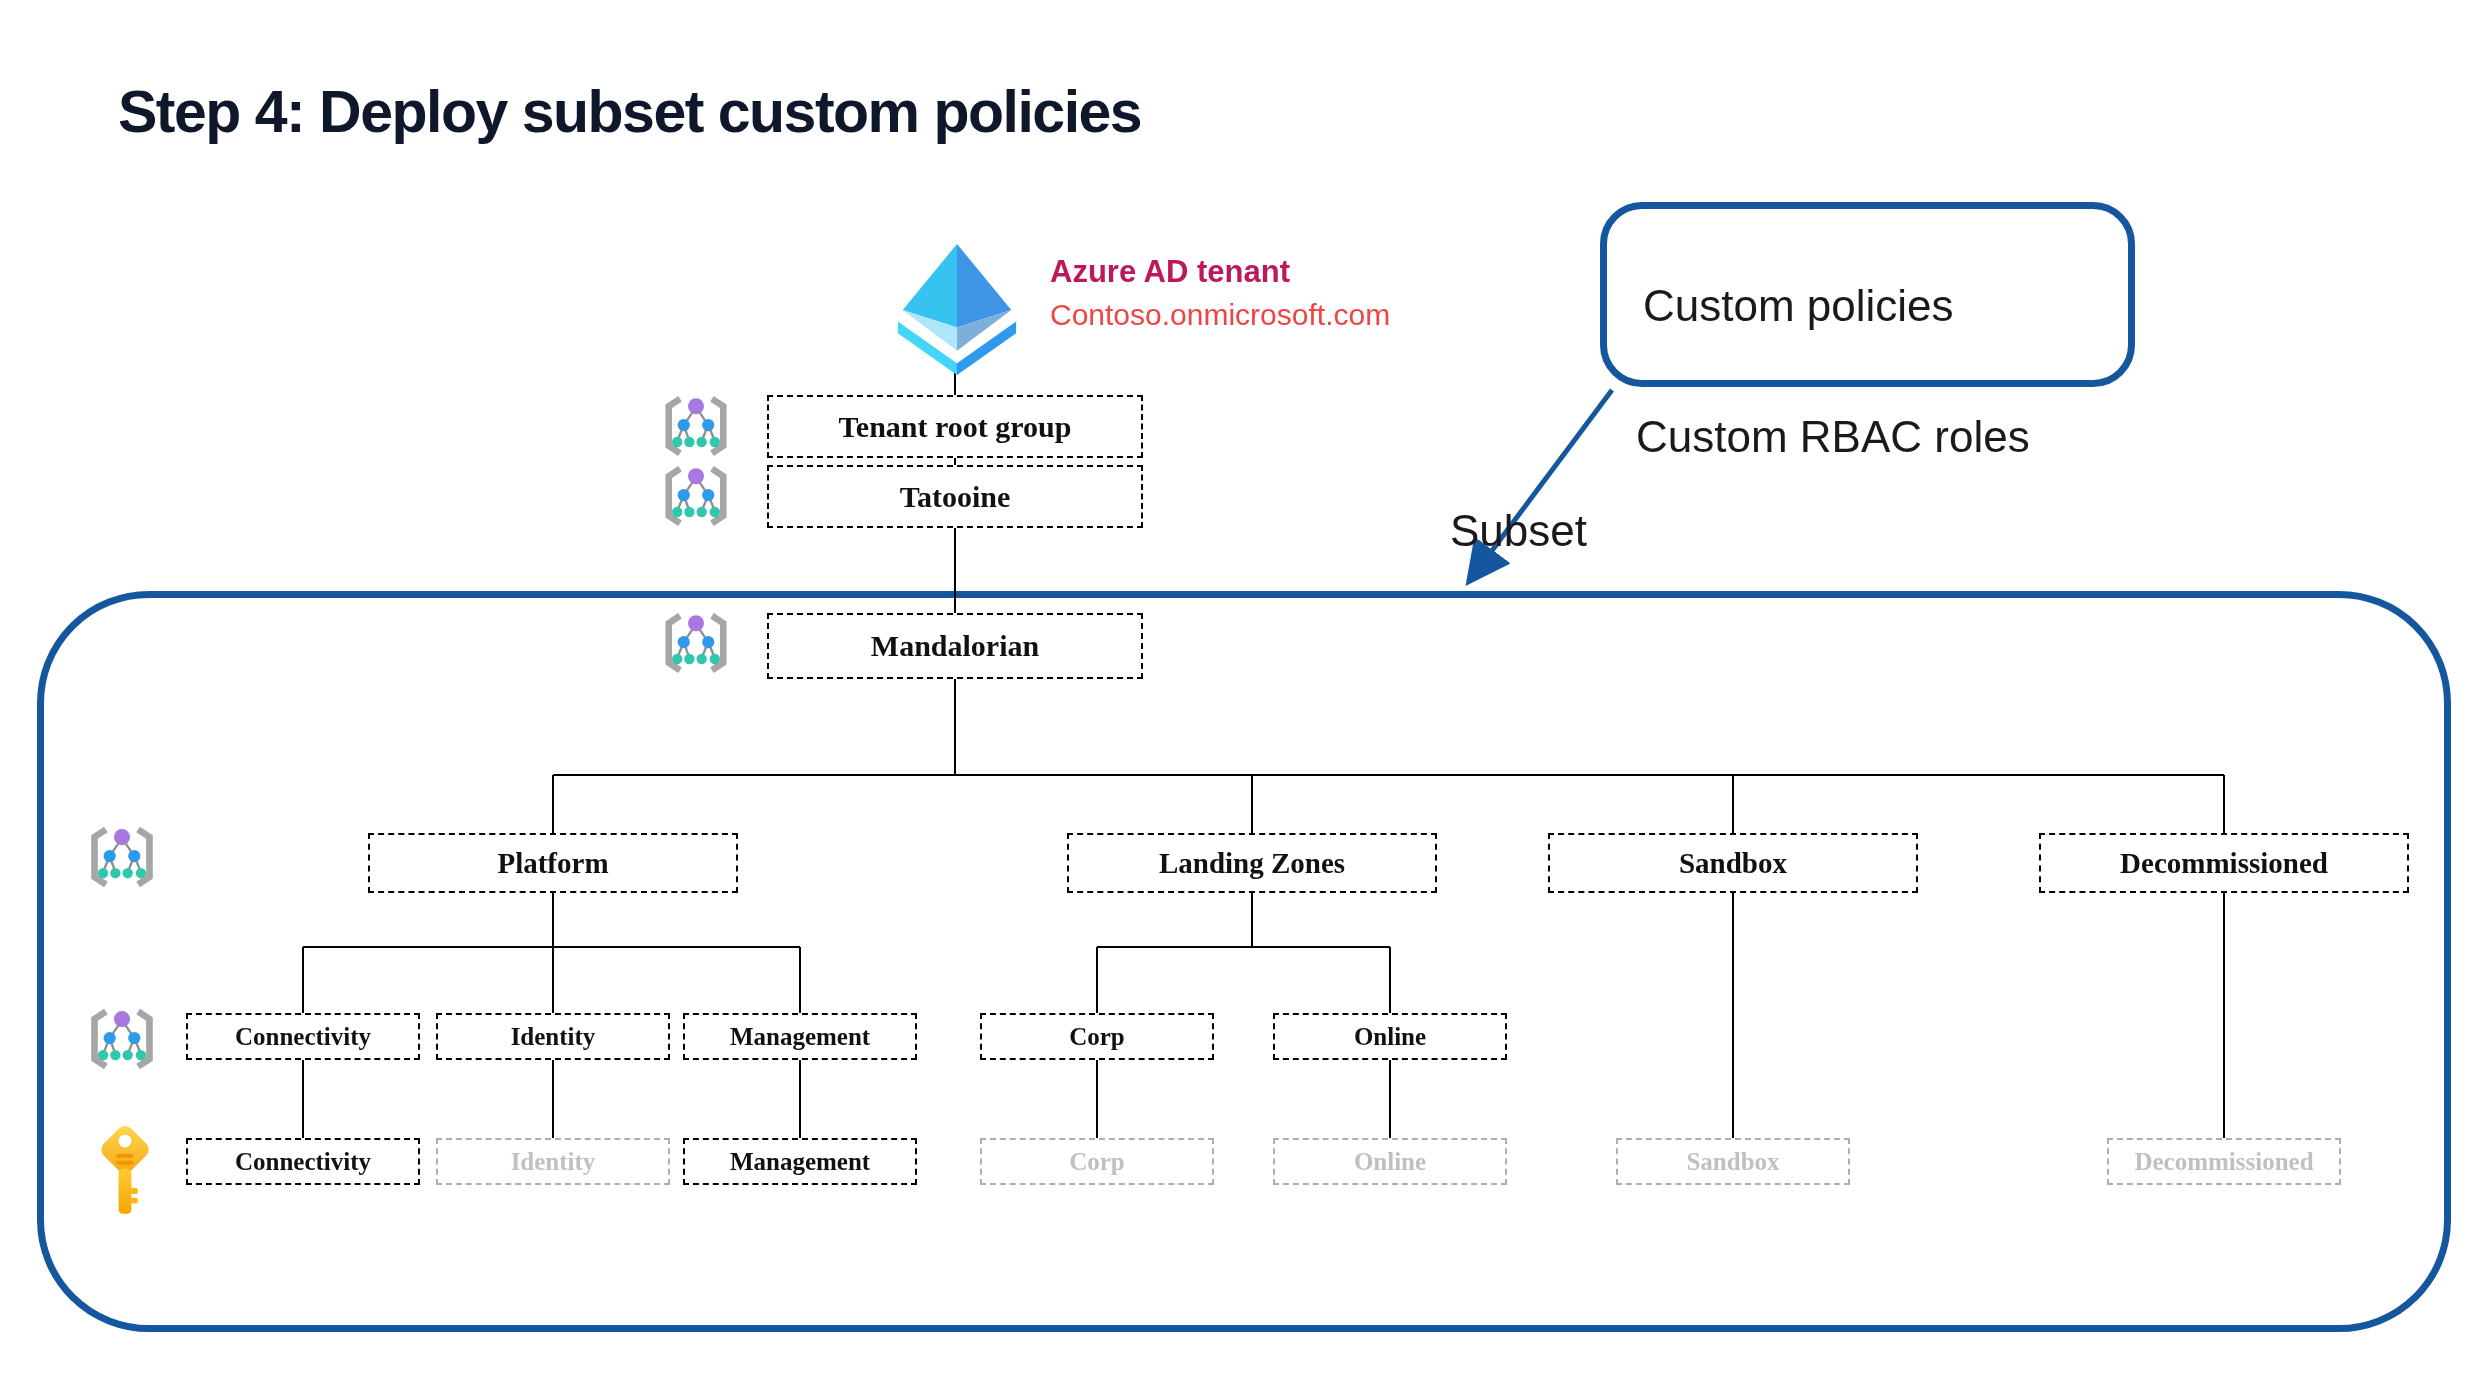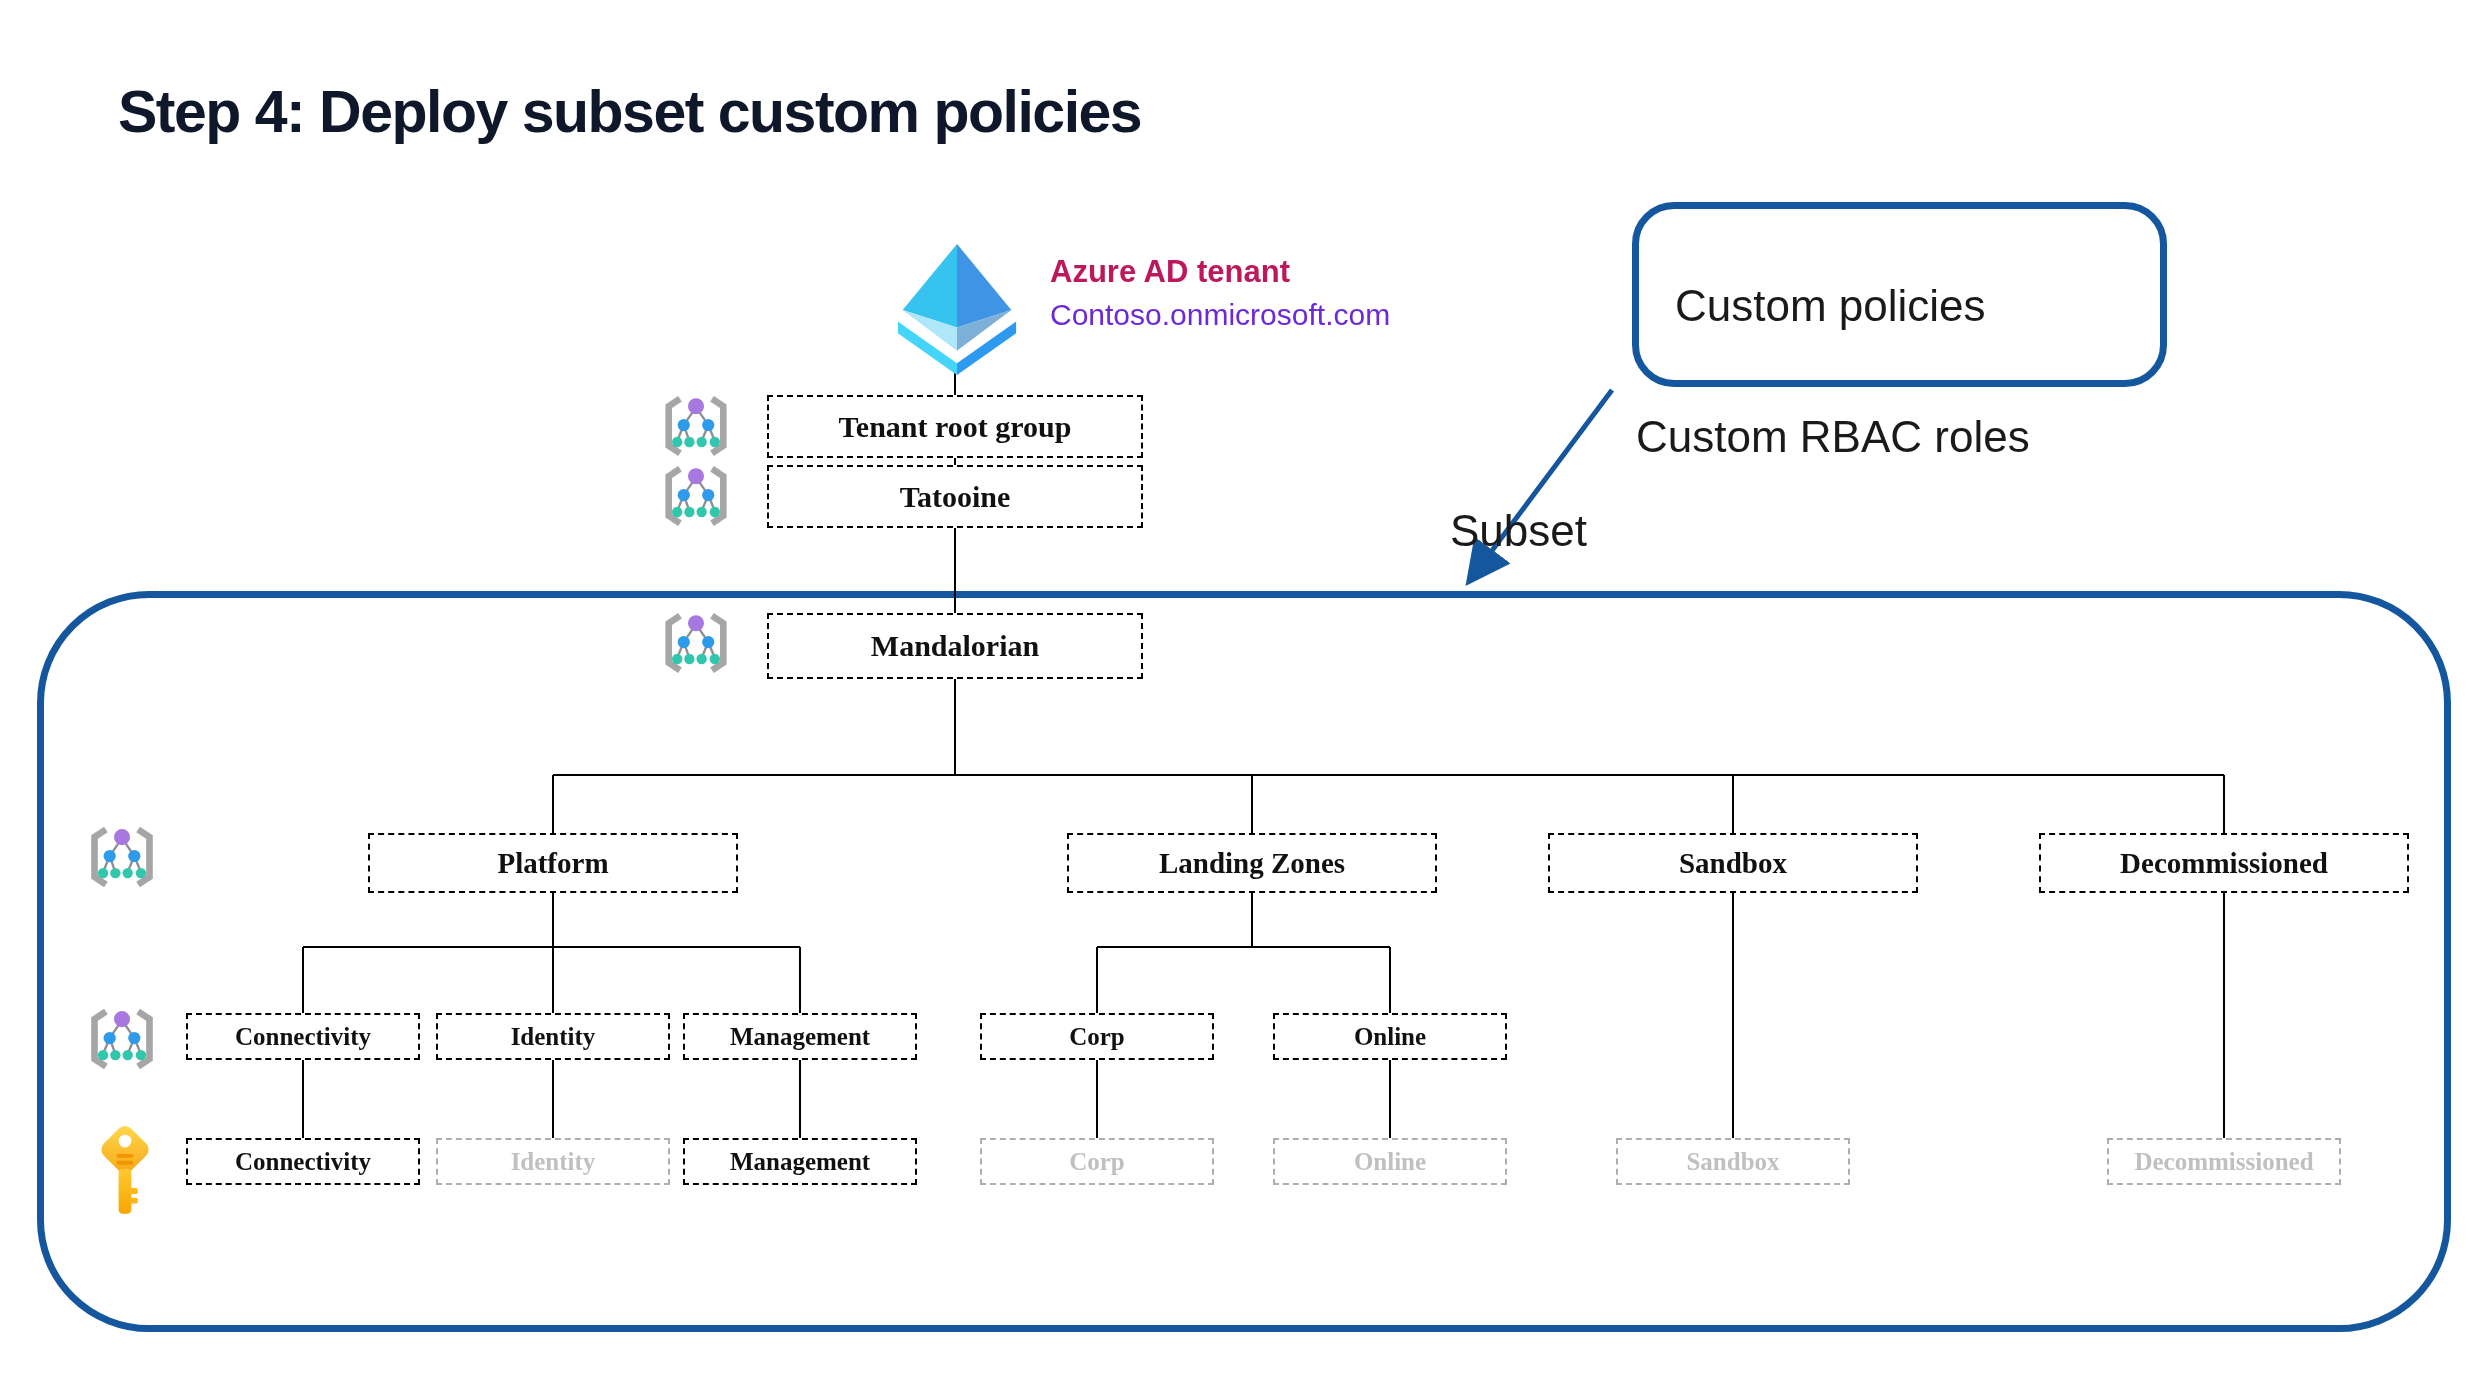--- a/index.html
+++ b/index.html
@@ -21,25 +21,25 @@
   .l2{font-size:29px;}
   .s{font-size:25px;}
   .ghost{border:2px dashed #aeaeae;color:#c0c0c0;}
   .scope{
     left:37px;top:591px;width:2414px;height:741px;border:7px solid #15579E;border-radius:112px;
     box-sizing:border-box;z-index:1;background:transparent;
   }
   .callout{
     left:1600px;top:202px;width:535px;height:185px;border:7px solid #15579E;border-radius:42px;
     box-sizing:border-box;display:flex;align-items:center;z-index:4;background:#fff;
-    font-size:44px;color:#1a1a1a;padding-left:36px;padding-top:22px;margin-left:32px;
+    font-size:44px;color:#1a1a1a;padding-left:36px;padding-top:22px;
   }
   .bigtext{font-size:44px;color:#1a1a1a;z-index:4;}
   .tenant-name{left:1050px;top:254px;font-size:31px;font-weight:bold;color:#be185d;}
-  .tenant-domain{left:1050px;top:298px;font-size:30px;color:#6d28d9;}
+  .tenant-domain{left:1050px;top:298px;font-size:30px;color:#ef4444;}
   svg{display:block;}
   .lines{left:0;top:0;z-index:2;}
   .icon{z-index:3;}
 </style>
 </head>
 <body>
 
 <div class="canvas">
 
   <svg width="0" height="0" style="position:absolute" aria-hidden="true">

